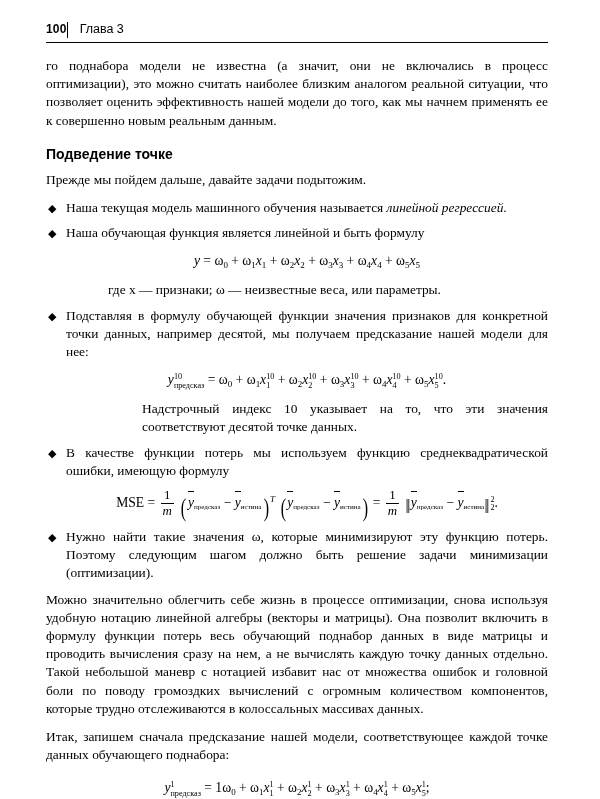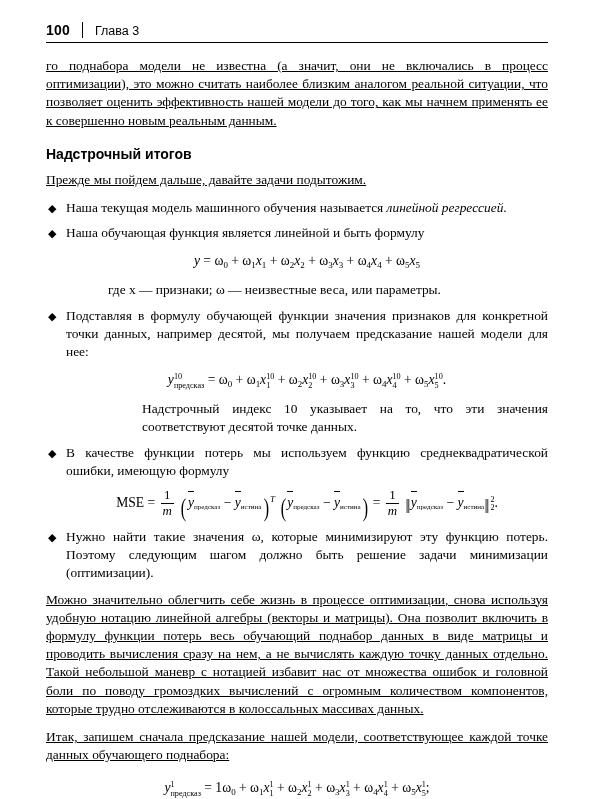--- a/index.html
+++ b/index.html
@@ -24,23 +24,22 @@
   
   .running-head {
     display: flex;
     align-items: baseline;
     padding-top: 22px;
     margin-bottom: 4px;
   }
   .page-number {
     font-family: "Liberation Sans", sans-serif;
     font-weight: bold;
-    font-size: 14px;
+    font-size: 12px;
     letter-spacing: 0.2px;
-    margin-right: 12px;
     text-align: right;
   }
   .head-rule {
     width: 1px;
     align-self: stretch;
     background: #000;
     margin-right: 12px;
     height: 16px;
   }
   .chapter-label {
@@ -52,21 +51,20 @@
     margin: 2px 0 14px 0;
   }
   
   p.body {
     font-size: 13.4px;
     line-height: 18.2px;
     text-align: justify;
     margin: 0 0 10px 0;
     text-indent: 0;
     hyphens: auto;
-    text-decoration: underline;
   }
   h2.section {
     font-family: "Liberation Sans", sans-serif;
     font-weight: bold;
     font-size: 14px;
     margin: 16px 0 9px 0;
   }
   
   ul.bullets {
     list-style: none;
@@ -185,21 +183,21 @@
 
   <div class="running-head">
     <span class="page-number">100</span>
     <span class="head-rule"></span>
     <span class="chapter-label">Глава 3</span>
   </div>
   <div class="head-separator"></div>
 
   <p class="body">го поднабора модели не известна (а значит, они не включались в процесс оптимизации), это можно считать наиболее близким аналогом реальной ситуации, что позволяет оценить эффективность нашей модели до того, как мы начнем применять ее к совершенно новым реальным данным.</p>
 
-  <h2 class="section">Надстрочный итогов</h2>
+  <h2 class="section">Подведение точке</h2>
 
   <p class="body">Прежде мы пойдем дальше, давайте задачи подытожим.</p>
 
   <ul class="bullets">
 
     <li>
       <span class="bullet-mark">◆</span>
       <span>Наша текущая модель машинного обучения называется </span><span class="it">линейной регрессией</span><span>.</span>
     </li>
 

